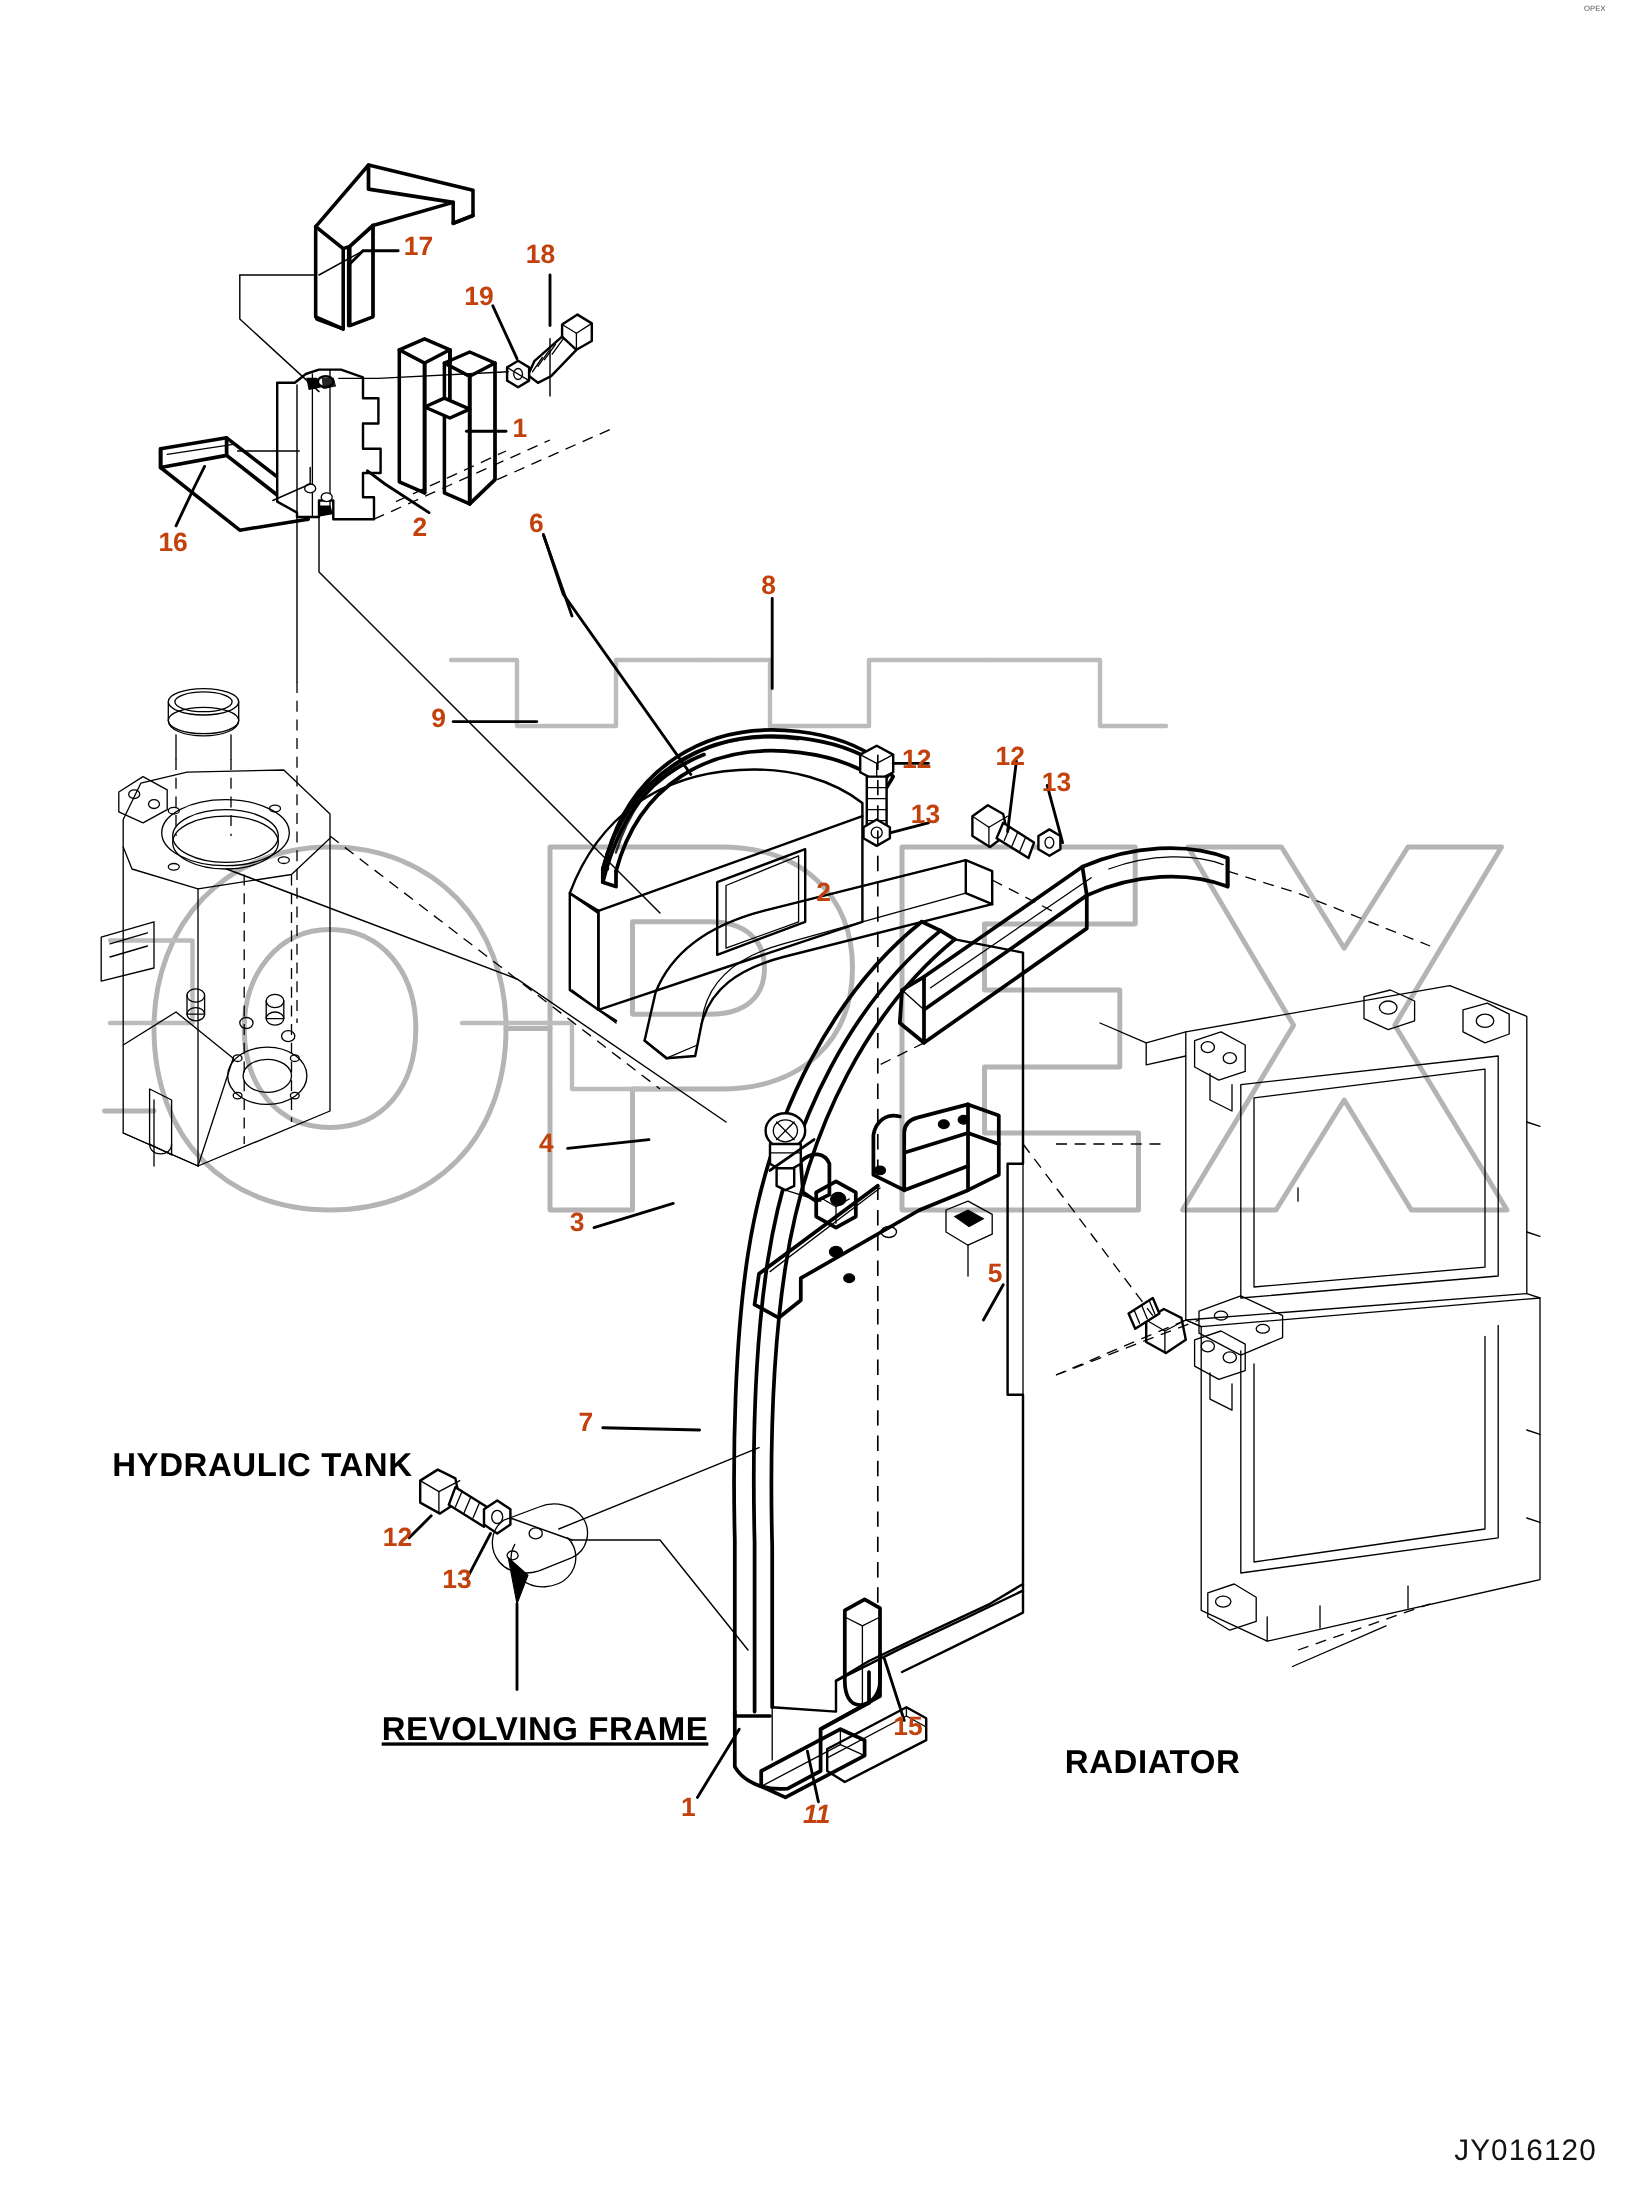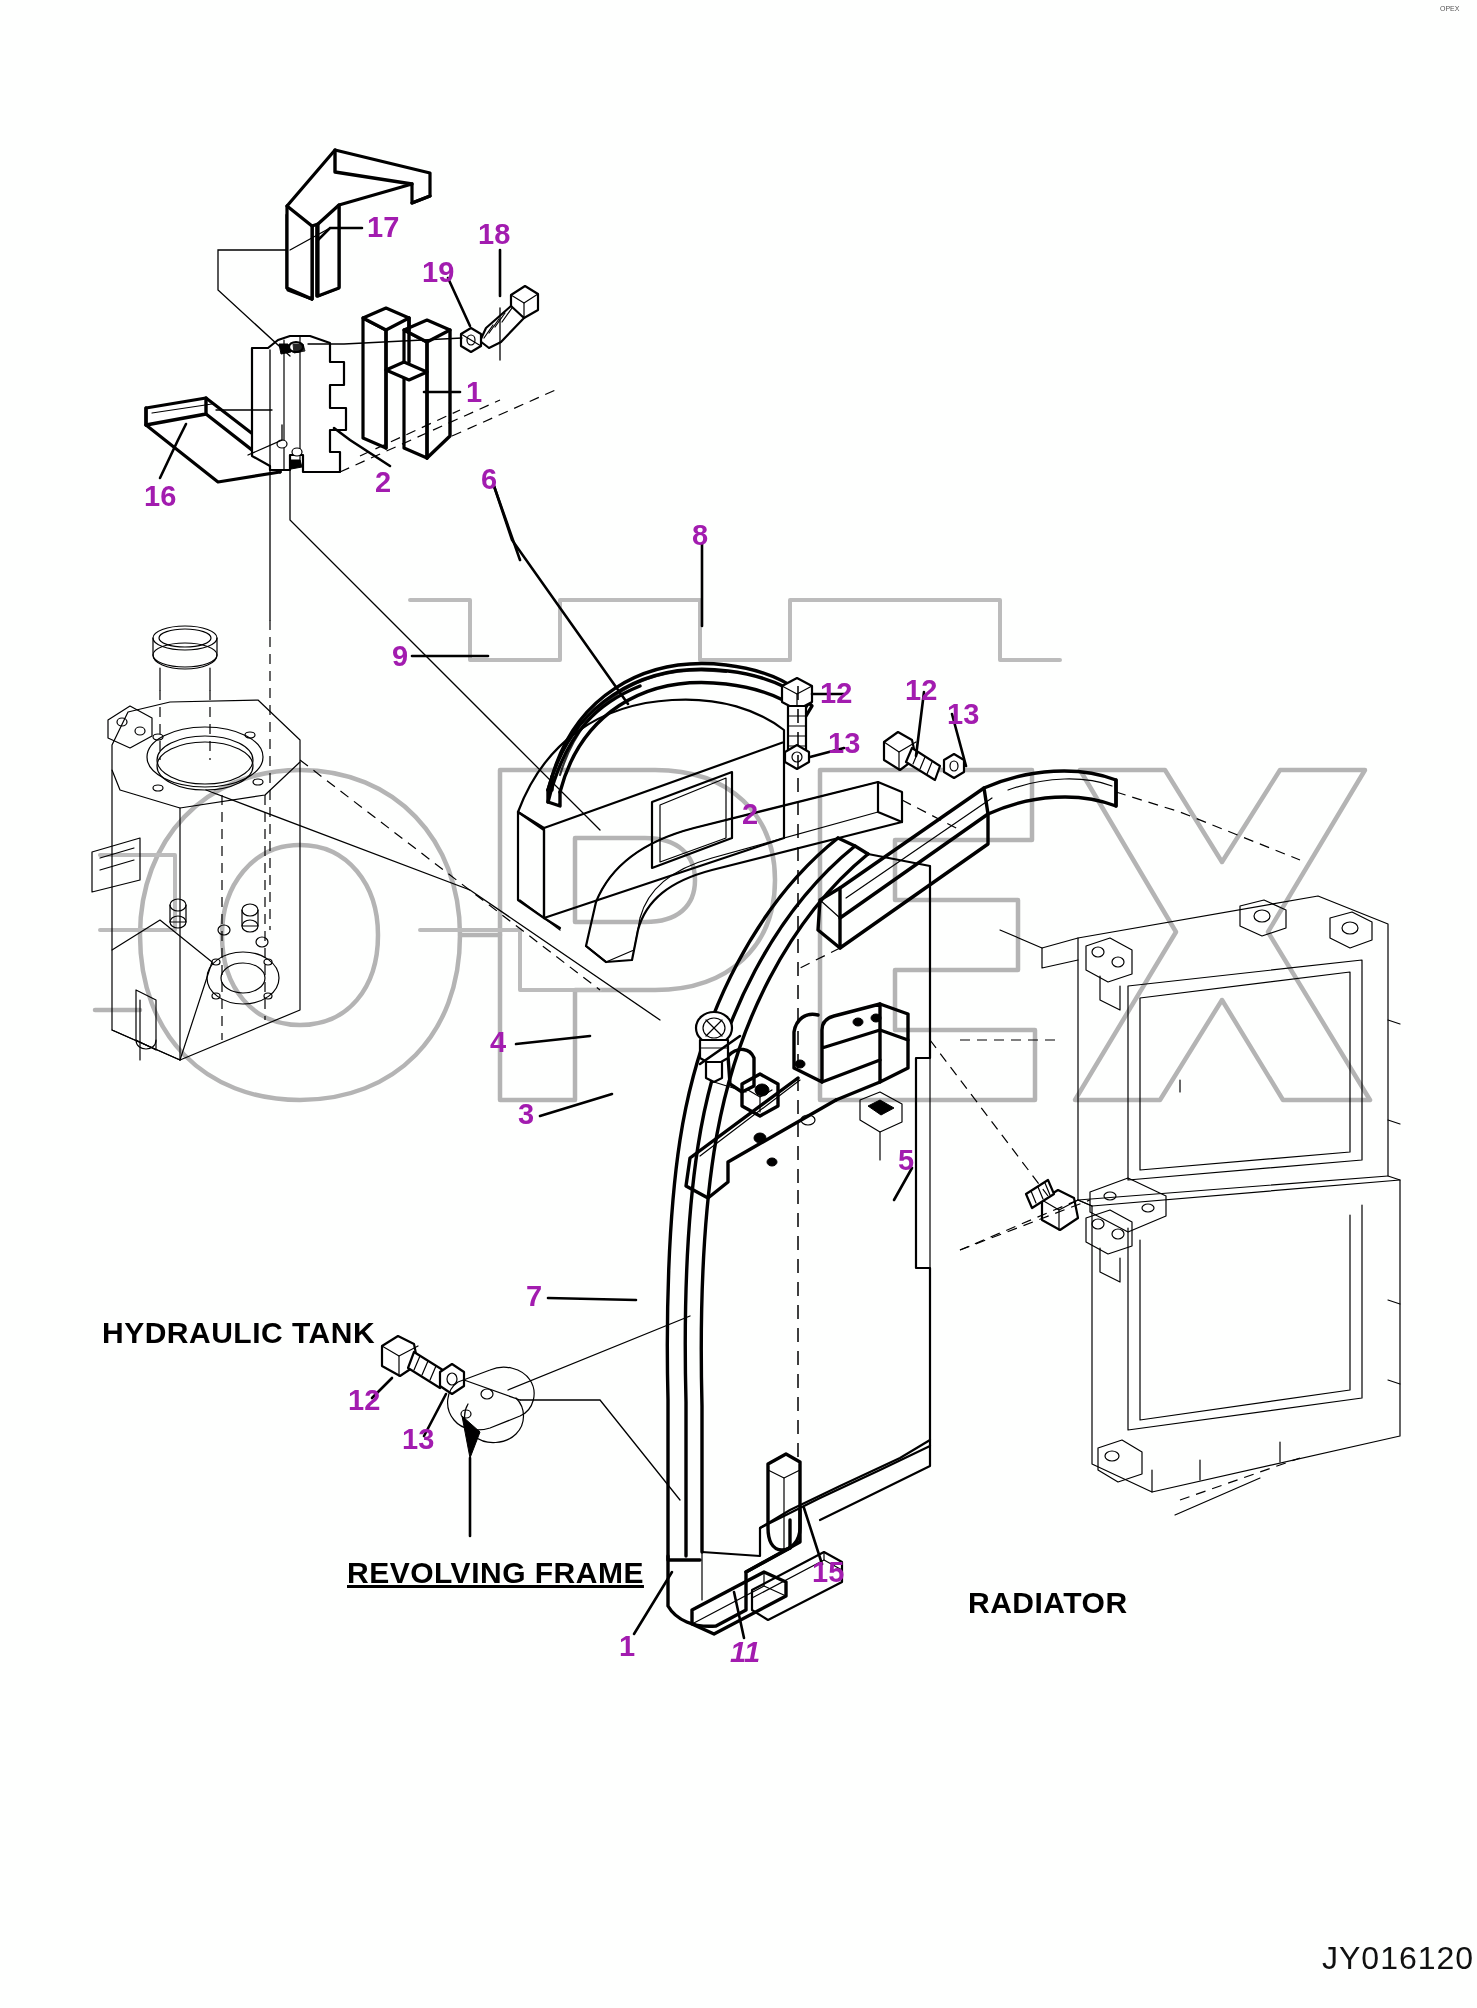--- a/index.html
+++ b/index.html
@@ -21,42 +21,42 @@
     position: absolute;
     top: 0;
     left: 0;
     width: 1477px;
     height: 2008px;
   }
   .callout {
     position: absolute;
     font-family: "Liberation Sans", sans-serif;
     font-weight: bold;
-    font-size: 29px;
-    color: #a21caf;
+    font-size: 24px;
+    color: #c2410c;
     line-height: 1;
     white-space: nowrap;
     letter-spacing: 0px;
   }
   .grouplabel {
     position: absolute;
     font-family: "Liberation Sans", sans-serif;
     font-weight: bold;
     font-size: 30px;
     color: #000000;
     line-height: 1;
     white-space: nowrap;
     letter-spacing: 0.5px;
     margin-left: 34px;
   }
   .drawing-no {
     position: absolute;
     font-family: "Liberation Sans", sans-serif;
     font-weight: normal;
-    font-size: 32px;
+    font-size: 27px;
     color: #111111;
     line-height: 1;
     white-space: nowrap;
     letter-spacing: 1px;
   }
   .corner-mark {
     position: absolute;
     font-family: "Liberation Sans", sans-serif;
     font-size: 7px;
     color: #555555;

